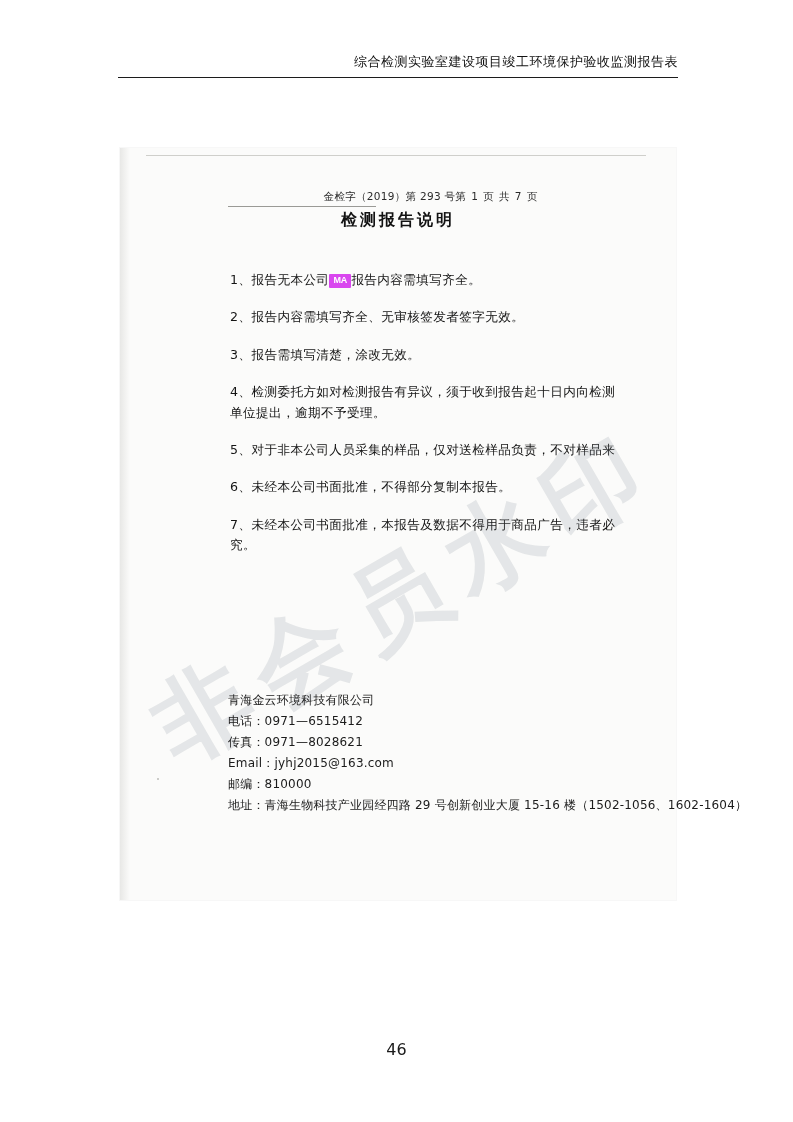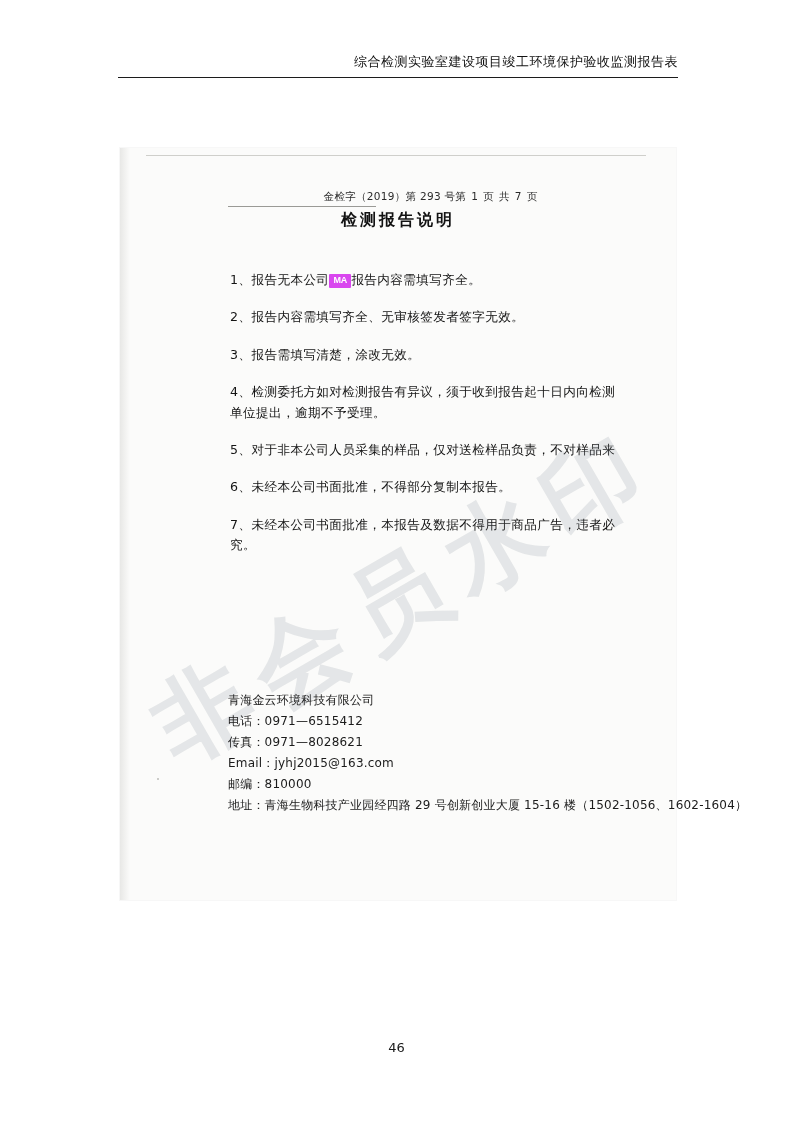--- a/index.html
+++ b/index.html
@@ -180,21 +180,21 @@
     border-radius: 50%;
   }
 
   
   .page-number {
     position: absolute;
     top: 1040px;
     left: 0;
     width: 100%;
     text-align: center;
-    font-size: 13px;
+    font-size: 16px;
     font-family: "DejaVu Sans", sans-serif;
     color: #1a1a1a;
   }
 </style>
 </head>
 <body>
 
 <div class="page">
 
   <div class="doc-header">

